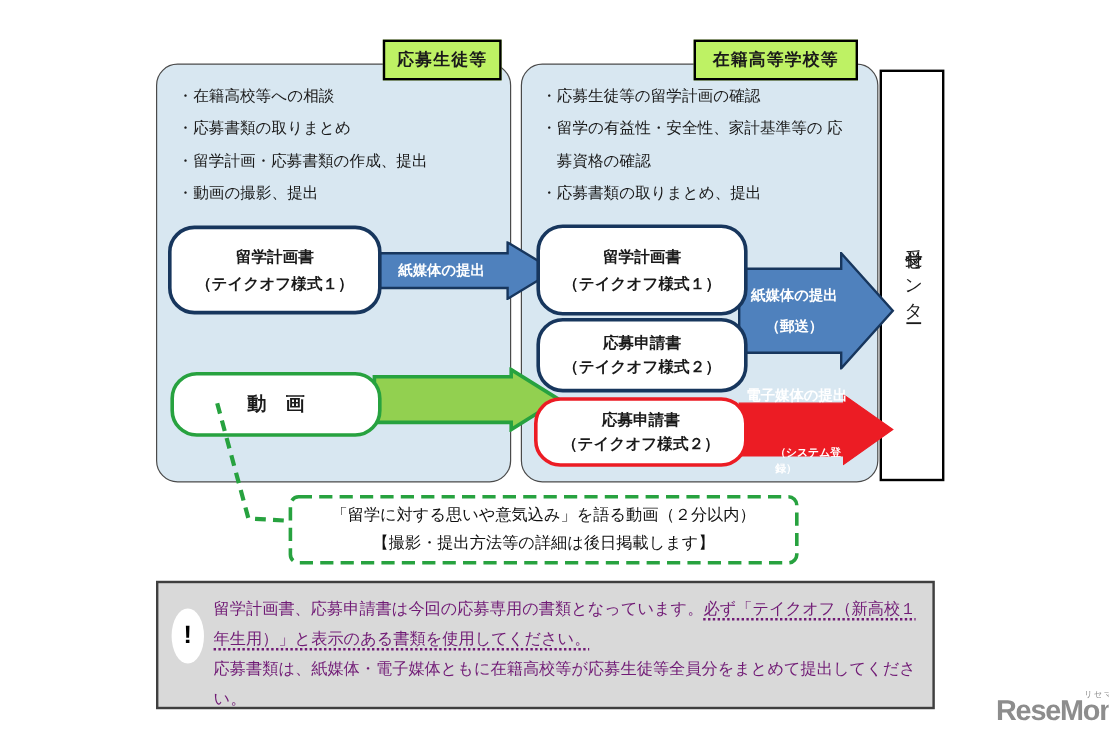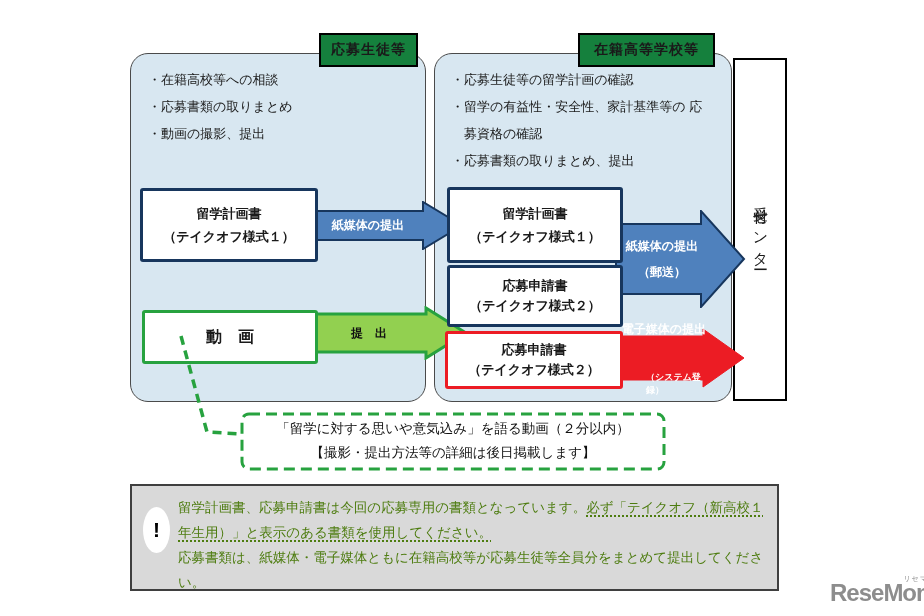--- a/index.html
+++ b/index.html
@@ -8,36 +8,36 @@
     font-family:"Liberation Sans","DejaVu Sans",sans-serif;color:#1a1a1a;
     overflow:hidden;
   }
   .abs{position:absolute;}
   
   .panel{
     background:#d8e7f1;border:1px solid #4a4a4a;border-radius:18px;z-index:1;
   }
   
   .hdr-label{
-    background:#15803d;border:2px solid #000;z-index:5;
+    background:#bef264;border:2px solid #000;z-index:5;
     display:flex;align-items:center;justify-content:center;
     font-size:14px;font-weight:bold;letter-spacing:1px;
   }
   
   .bullets{font-size:13px;line-height:27px;z-index:3;}
   .bullets div{padding-left:1em;text-indent:-1em;}
   
   .center-box{
     background:#fff;border:2px solid #000;z-index:2;
     display:flex;align-items:center;justify-content:center;
     writing-mode:vertical-rl;font-size:15px;letter-spacing:3px;font-weight:normal;
   }
   
   .doc-box{
-    background:#fff;border-radius:3px;z-index:6;
+    background:#fff;border-radius:22px;z-index:6;
     display:flex;flex-direction:column;align-items:center;justify-content:center;
     font-size:13px;font-weight:bold;text-align:center;
   }
   .navy-border{border:3px solid #17365d;}
   .green-border{border:3px solid #27a23f;}
   .red-border{border:3px solid #ec1c24;}
   .doc-box .l1{line-height:24px;}
   .doc-box .l2{line-height:22px;}
   
   .arrow-svg{z-index:4;}
@@ -56,21 +56,21 @@
   .warning{
     background:#d9d9d9;border:2px solid #3f3f3f;z-index:7;
   }
   .warn-mark{
     position:absolute;left:11px;top:21px;width:27px;height:46px;background:#fff;
     border-radius:50%;display:flex;align-items:center;justify-content:center;
     font-size:21px;font-weight:bold;color:#000;
   }
   .warn-text{
     position:absolute;left:46px;top:9px;width:588px;
-    font-size:13.5px;line-height:25px;color:#4d7c0f;
+    font-size:13.5px;line-height:25px;color:#701a75;
   }
   .u-dotted{
     text-decoration:underline;text-decoration-style:dotted;text-decoration-thickness:1.5px;
     text-underline-offset:3px;
   }
   
   .logo{
     z-index:8;color:#8d8d8d;font-weight:bold;font-size:24px;letter-spacing:-1px;
   }
   .logo-ruby{
@@ -93,20 +93,21 @@
     <span>在籍高等学校等</span>
   </div>
 
   <div class="abs center-box" style="left:733px;top:58px;width:50px;height:339px;">
     <span>受付センター</span>
   </div>
 
   <div class="abs bullets" style="left:148px;top:66px;width:268px;">
     <div>・在籍高校等への相談</div>
     <div>・応募書類の取りまとめ</div>
+    <div>・留学計画・応募書類の作成、提出</div>
     <div>・動画の撮影、提出</div>
   </div>
 
   <div class="abs bullets" style="left:451px;top:66px;width:264px;">
     <div>・応募生徒等の留学計画の確認</div>
     <div>・留学の有益性・安全性、家計基準等の 応募資格の確認</div>
     <div>・応募書類の取りまとめ、提出</div>
   </div>
 
   <div class="abs doc-box navy-border" style="left:140px;top:188px;width:172px;height:68px;">
@@ -139,23 +140,20 @@
     <span>（郵送）</span>
   </div>
 
   <div class="abs doc-box green-border" style="left:142px;top:310px;width:170px;height:48px;font-size:16px;">
     <span>動　画</span>
   </div>
 
   <svg class="abs arrow-svg" style="left:310px;top:306px;" width="159" height="54">
     <polygon points="2,8 116,8 116,2 156,27 116,52 116,46 2,46" fill="#92d050" stroke="#27a23f" stroke-width="3"></polygon>
   </svg>
-  <div class="abs arrow-label" style="left:312px;top:306px;width:114px;height:54px;font-size:12px;color:#111;">
-    <span>提　出</span>
-  </div>
 
   <div class="abs doc-box red-border" style="left:445px;top:331px;width:172px;height:52px;">
     <div style="line-height:20px;">応募申請書</div>
     <div style="line-height:20px;">（テイクオフ様式２）</div>
   </div>
 
   <svg class="abs arrow-svg" style="left:615px;top:328px;" width="131" height="60">
     <polygon points="1,8 88,8 88,1 129,30 88,59 88,52 1,52" fill="#ec1c24" stroke="#ec1c24" stroke-width="1"></polygon>
   </svg>
   <div class="abs arrow-label white" style="left:616px;top:332px;width:96px;height:52px;gap:33px;">

